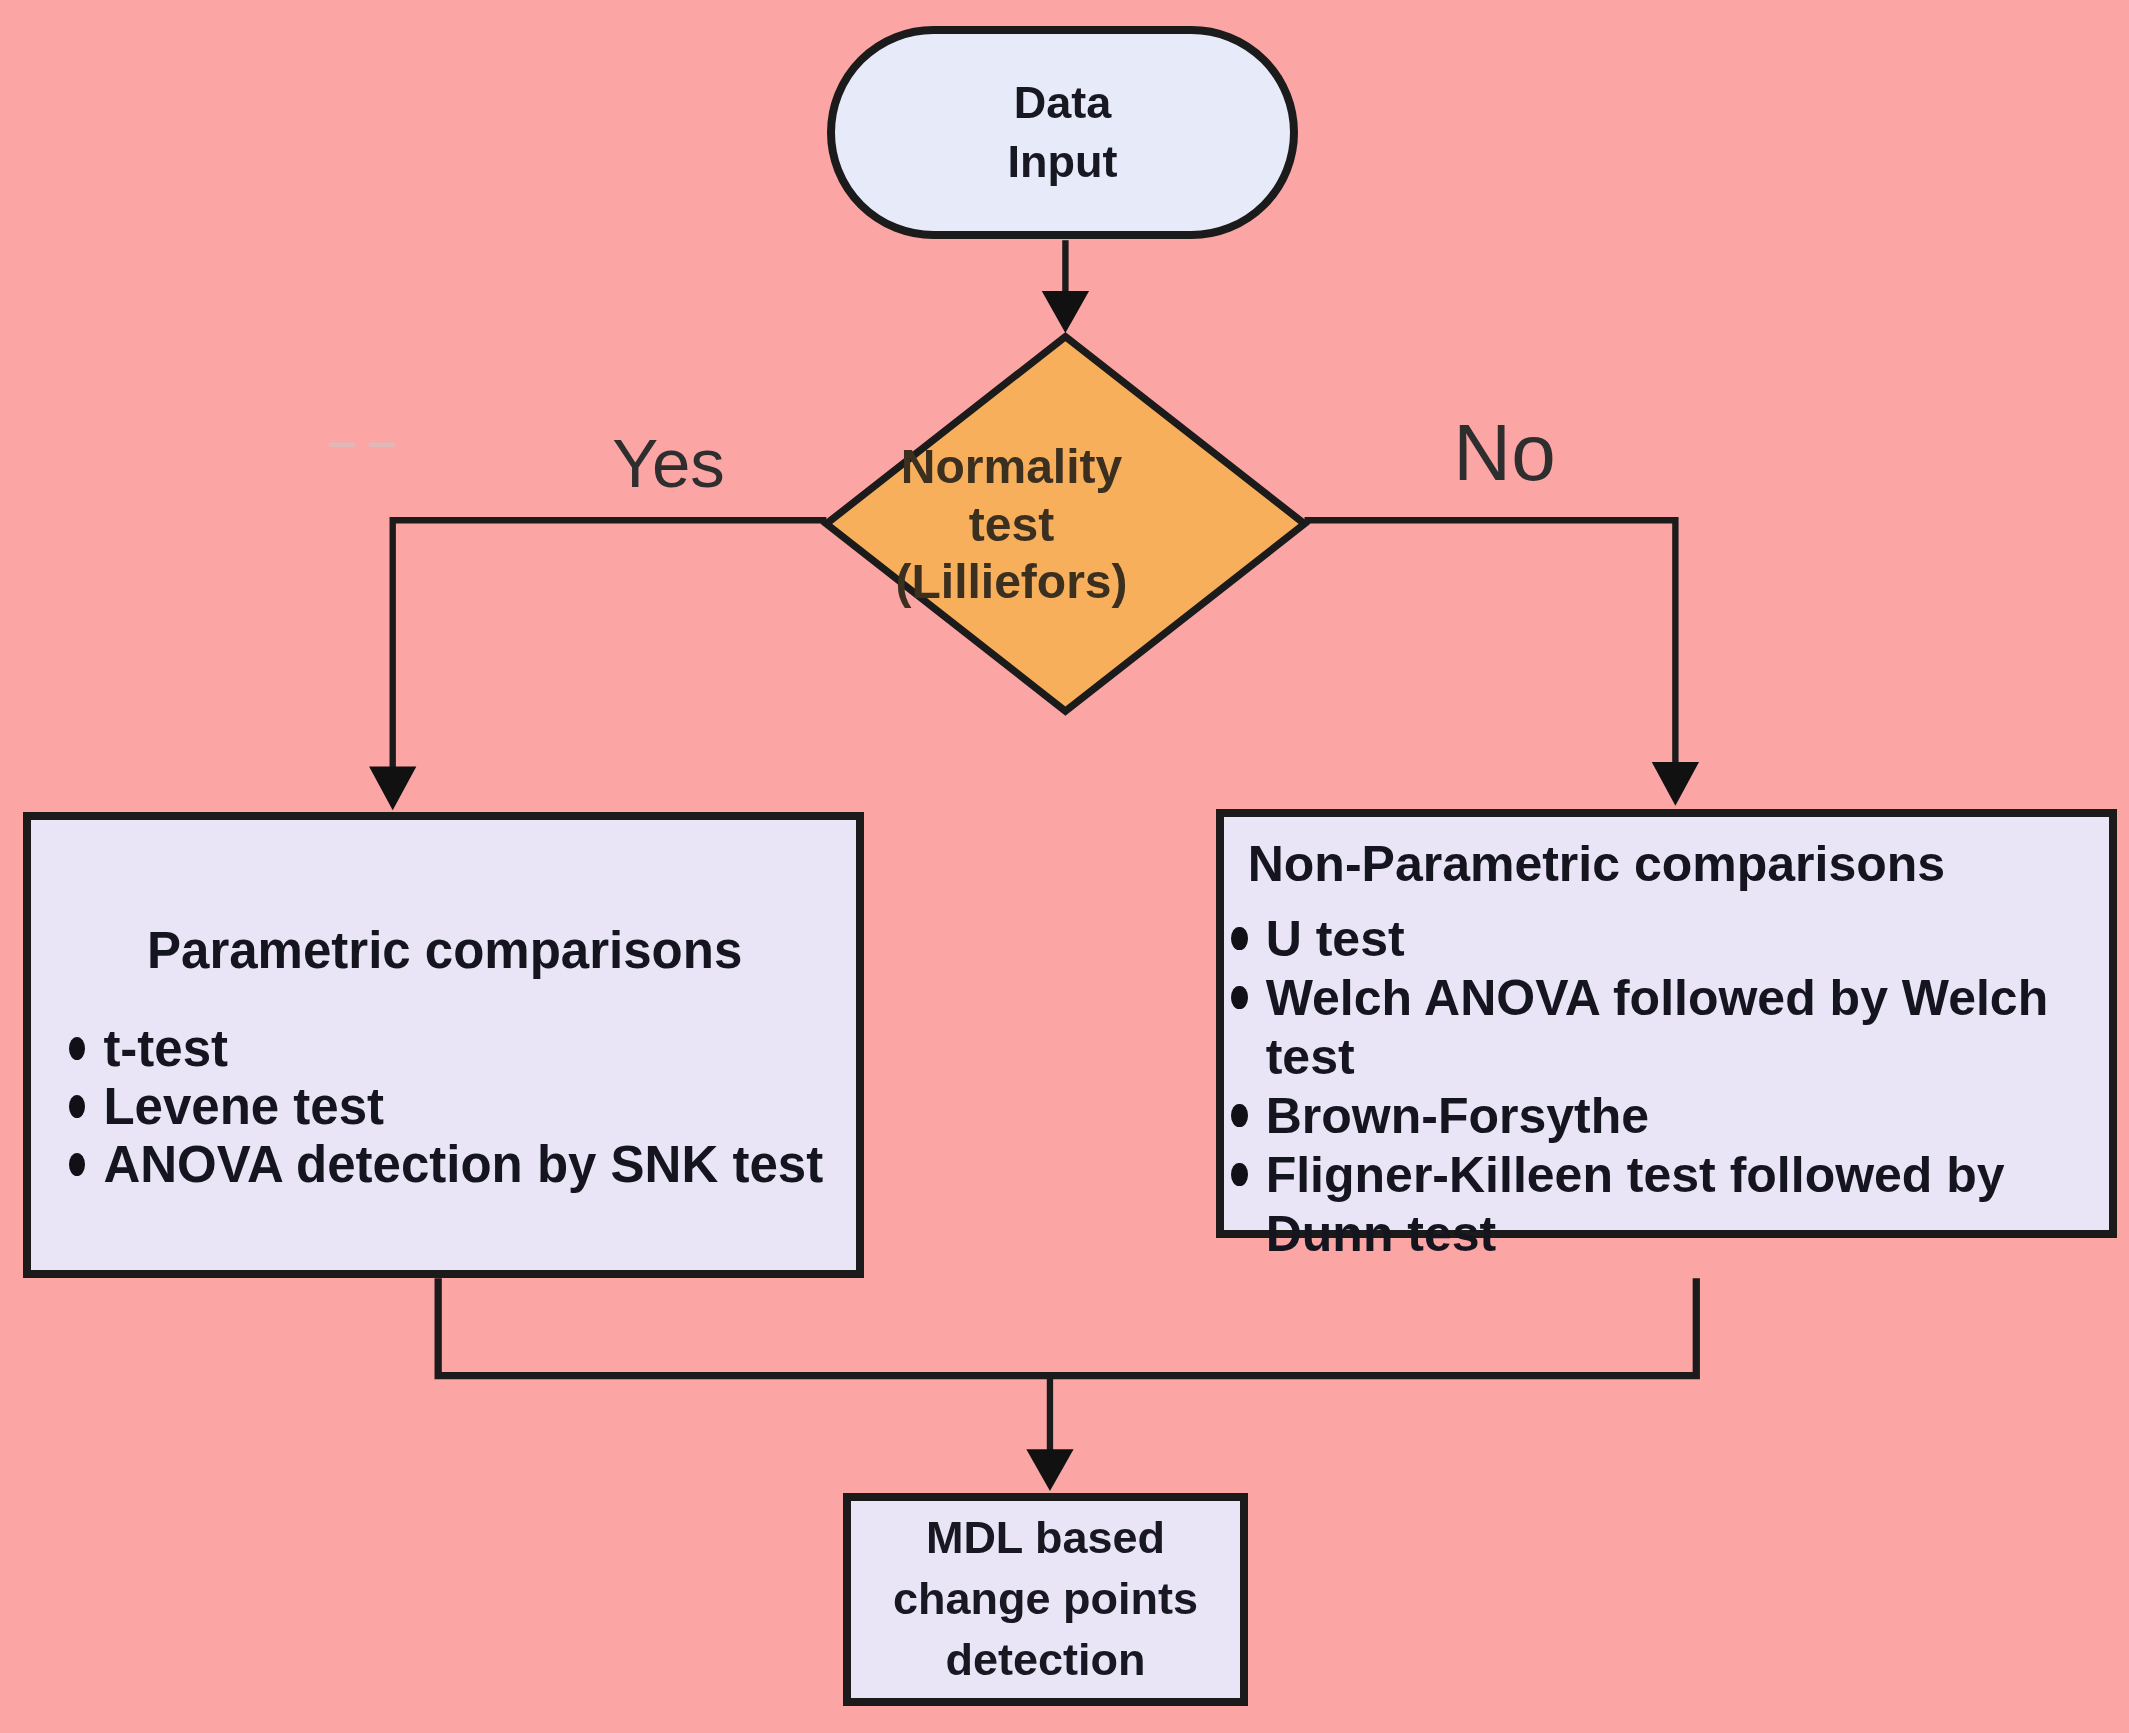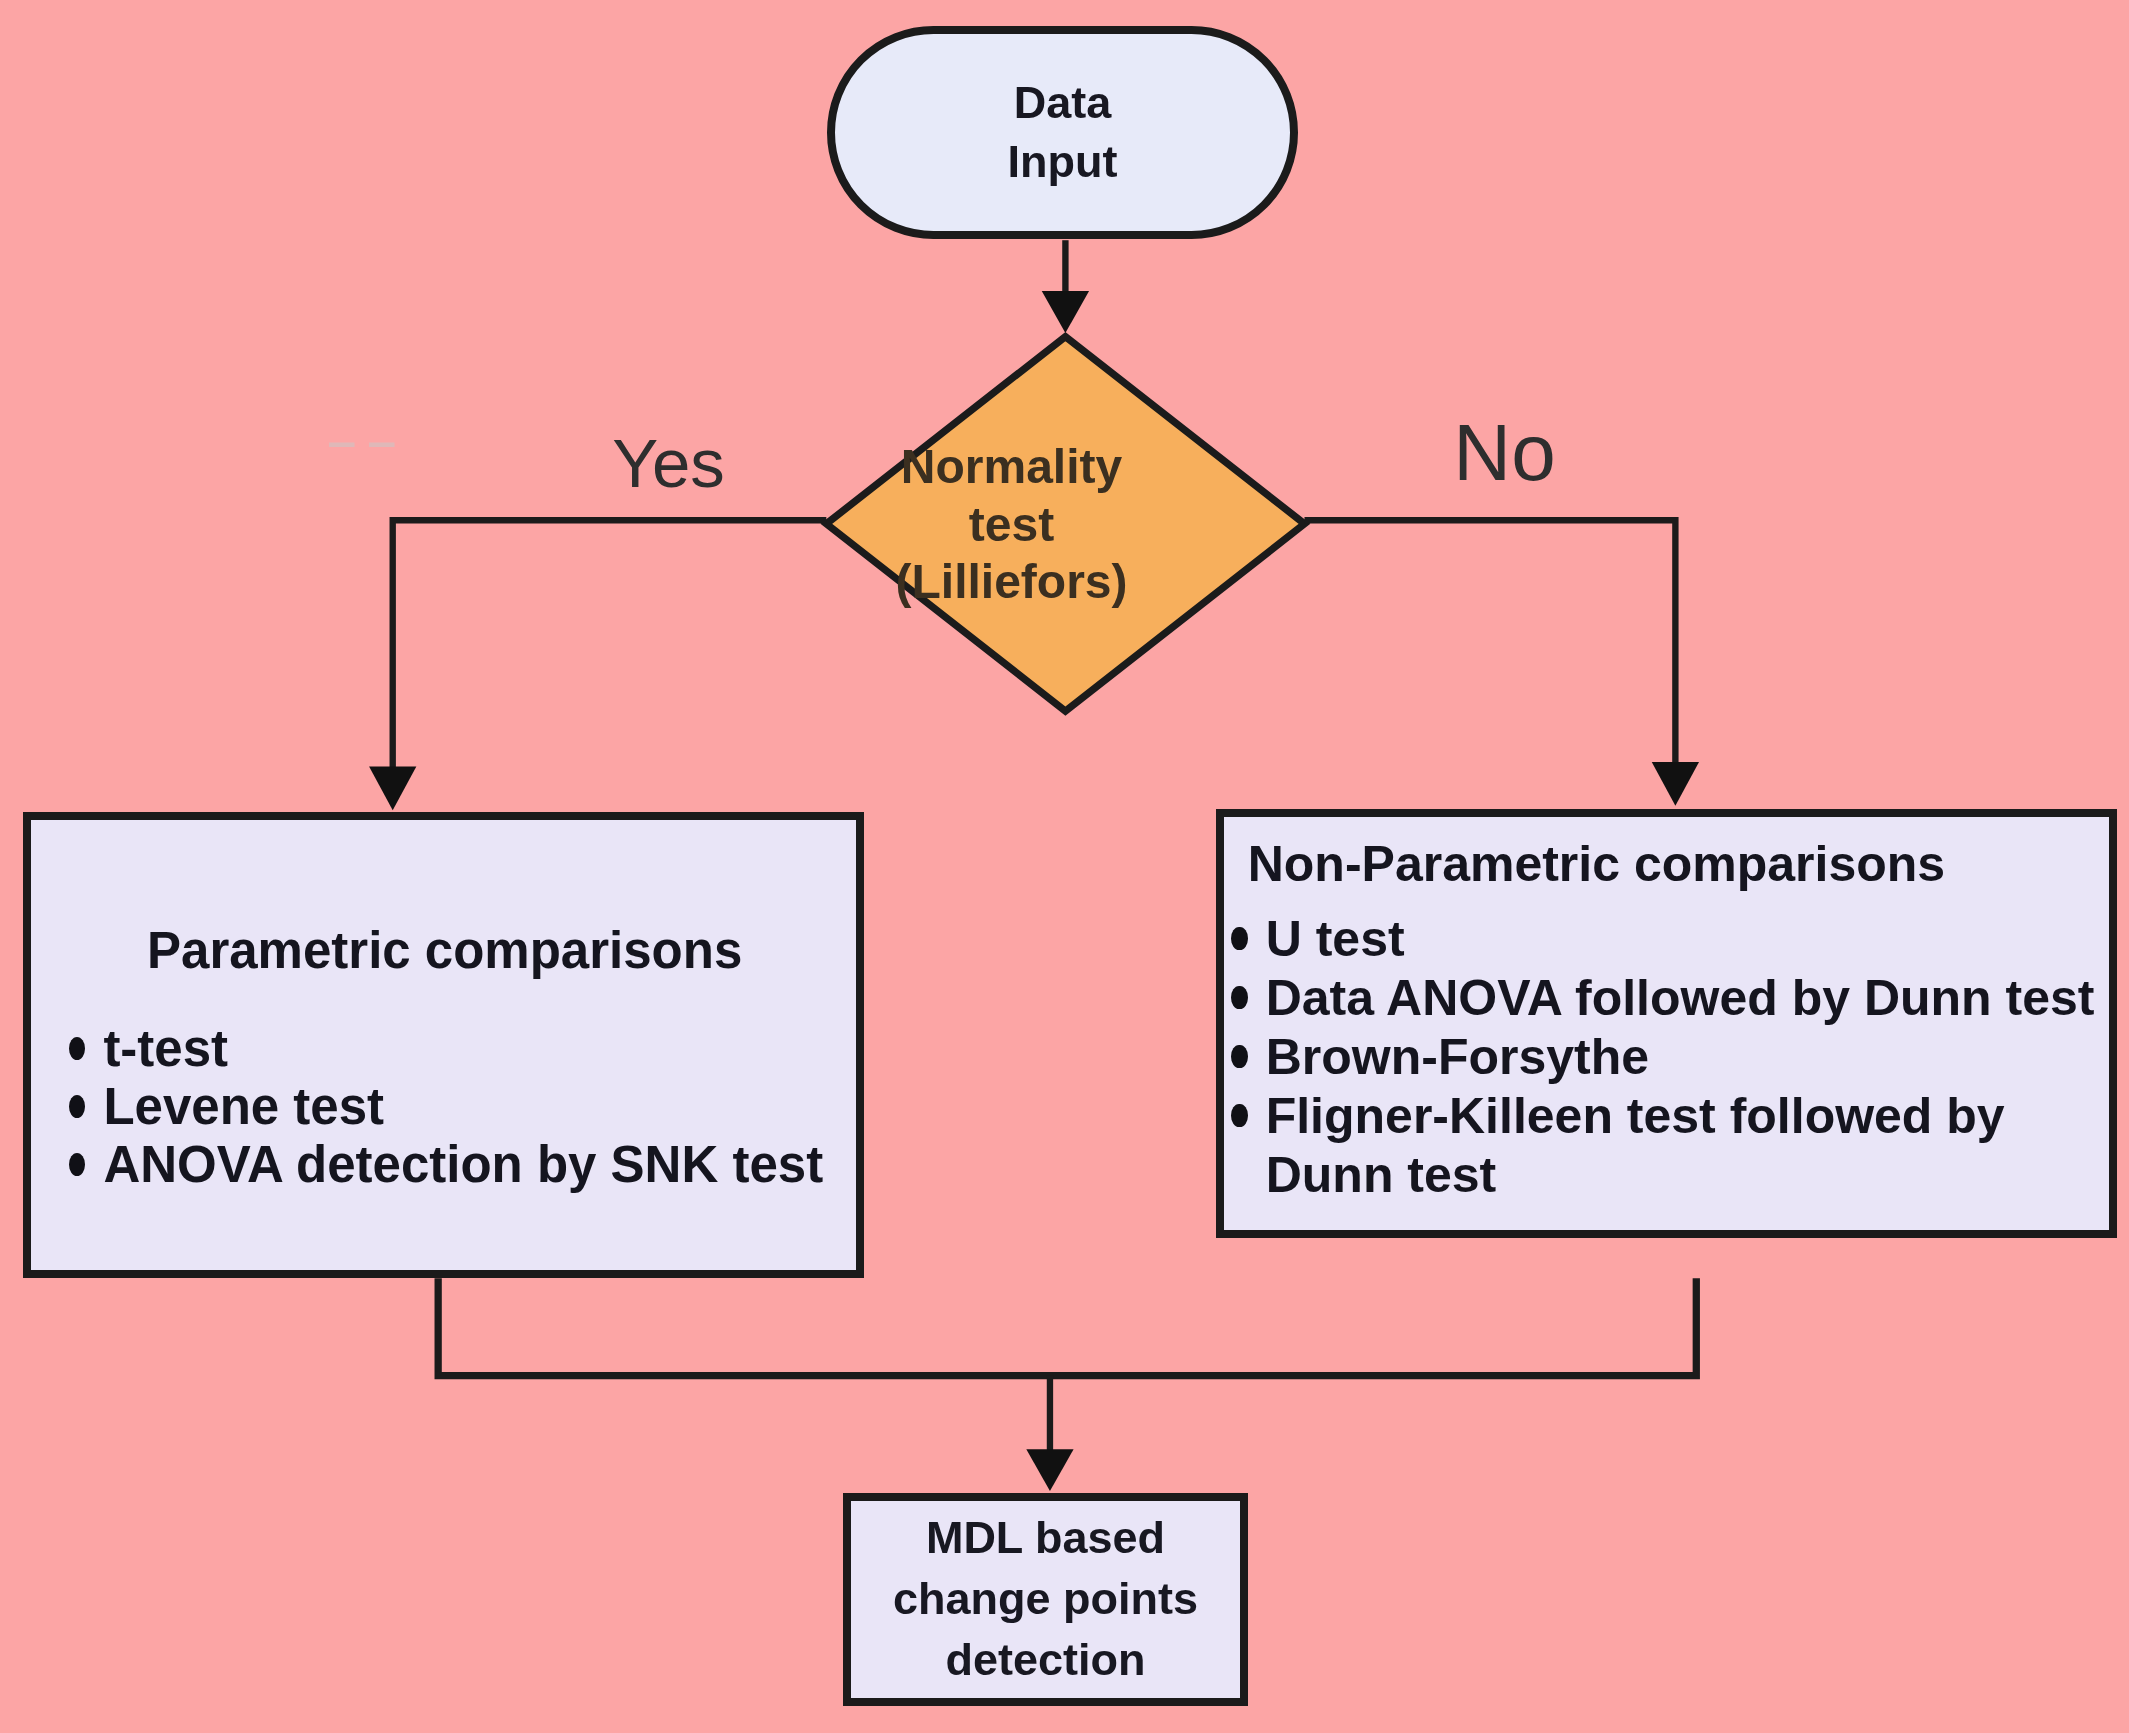--- a/index.html
+++ b/index.html
@@ -125,21 +125,21 @@
 
   <div class="node process" id="box-nonparametric" style="background: rgb(233, 229, 247);">
     <div class="box-title">Non-Parametric comparisons</div>
     <ul class="bullets">
       <li>
         <span class="dot"></span>
         <span>U test</span>
       </li>
       <li>
         <span class="dot"></span>
-        <span>Data ANOVA followed by Dunn test</span>
+        <span>Welch ANOVA followed by Welch test</span>
       </li>
       <li>
         <span class="dot"></span>
         <span>Brown-Forsythe</span>
       </li>
       <li>
         <span class="dot"></span>
         <span>Fligner-Killeen test followed by Dunn test</span>
       </li>
     </ul>

